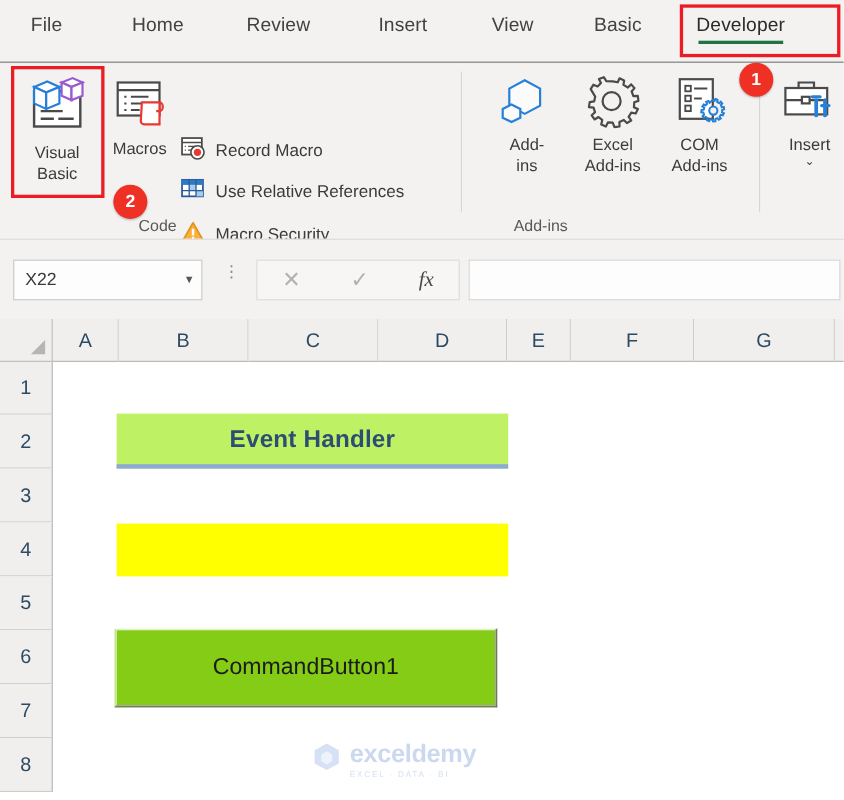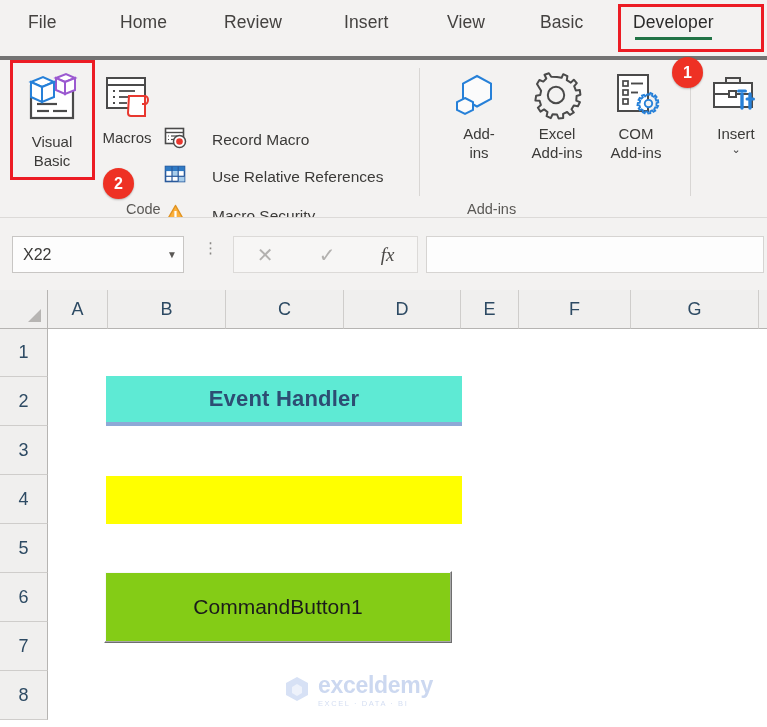--- a/index.html
+++ b/index.html
@@ -34,21 +34,21 @@
     position: absolute;
     height: 3px;
     background: #217346;
     bottom: -7px; left: 2px; right: 2px;
   }
 
   
   .ribbon {
     position: absolute; left: 0; top: 56px; width: 767px; height: 161px;
     background: #f3f2f1;
-    border-top: 4px solid #737373;
+    border-top: 1px solid #737373;
   }
   .ribbon-sep {
     position: absolute; top: 8px; width: 1px; height: 128px;
     background: #d8d6d4;
   }
   .group-label {
     position: absolute; bottom: 4px;
     font-size: 14.5px; color: #5a5855;
     text-align: left;
     white-space: nowrap;
@@ -62,21 +62,21 @@
   }
   .bigbtn .cap {
     font-size: 15px; color: #3b3a38; line-height: 19px;
     text-align: center; white-space: pre-line;
   }
   .bigbtn .ico { display:block; }
 
   
   .smallbtn {
     position: absolute;
-    display: flex; align-items: center; gap: 24px;
+    display: flex; align-items: center; gap: 8px;
     cursor: pointer;
     white-space: nowrap;
   }
   .smallbtn .lbl { font-size: 15.5px; color: #3b3a38; }
 
   .chev {
     font-size: 11px; color: #444; line-height: 10px; margin-top: 1px;
   }
 
   
@@ -174,21 +174,21 @@
   .corner-tri {
     position: absolute; right: 6px; bottom: 6px;
     width: 0; height: 0;
     border-left: 13px solid transparent;
     border-bottom: 13px solid #b7b5b3;
   }
 
   
   .title-cell {
     position: absolute;
-    background: #5eead4;
+    background: #bef264;
     border-bottom: 4px solid #8ea9d6;
     box-sizing: border-box;
     display: flex; align-items: center; justify-content: center;
   }
   .title-cell .t {
     font-size: 22px; font-weight: bold; color: #2d4d73; letter-spacing: .2px;
   }
   .yellow-cell {
     position: absolute;
     background: #ffff00;

